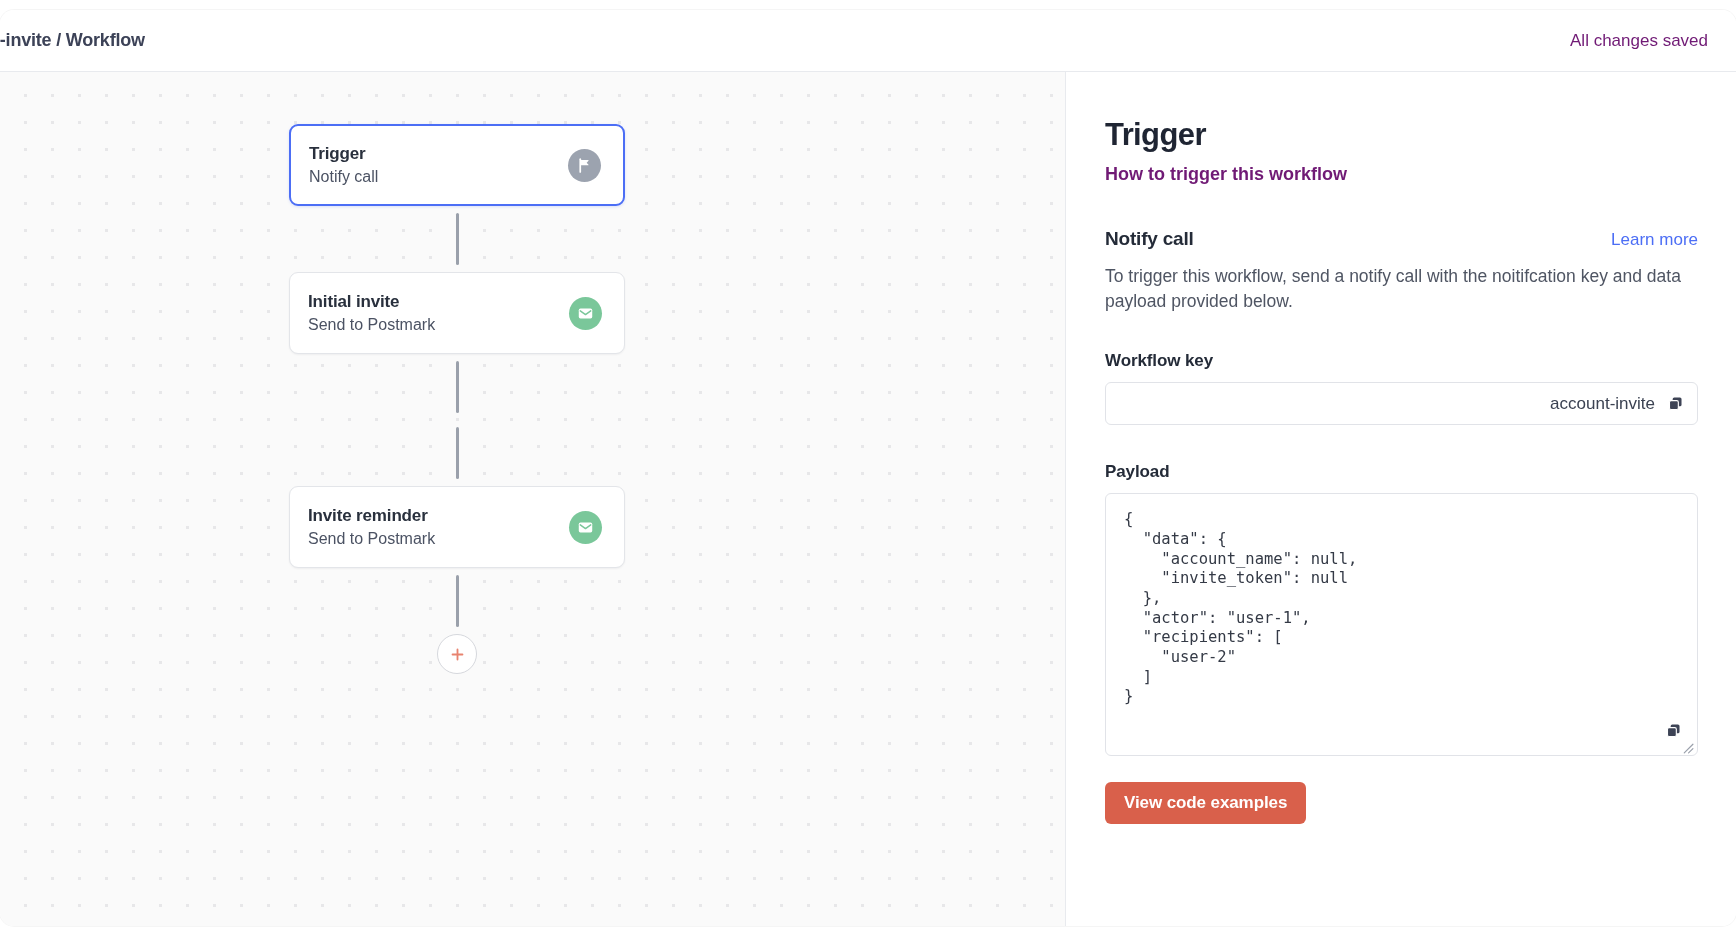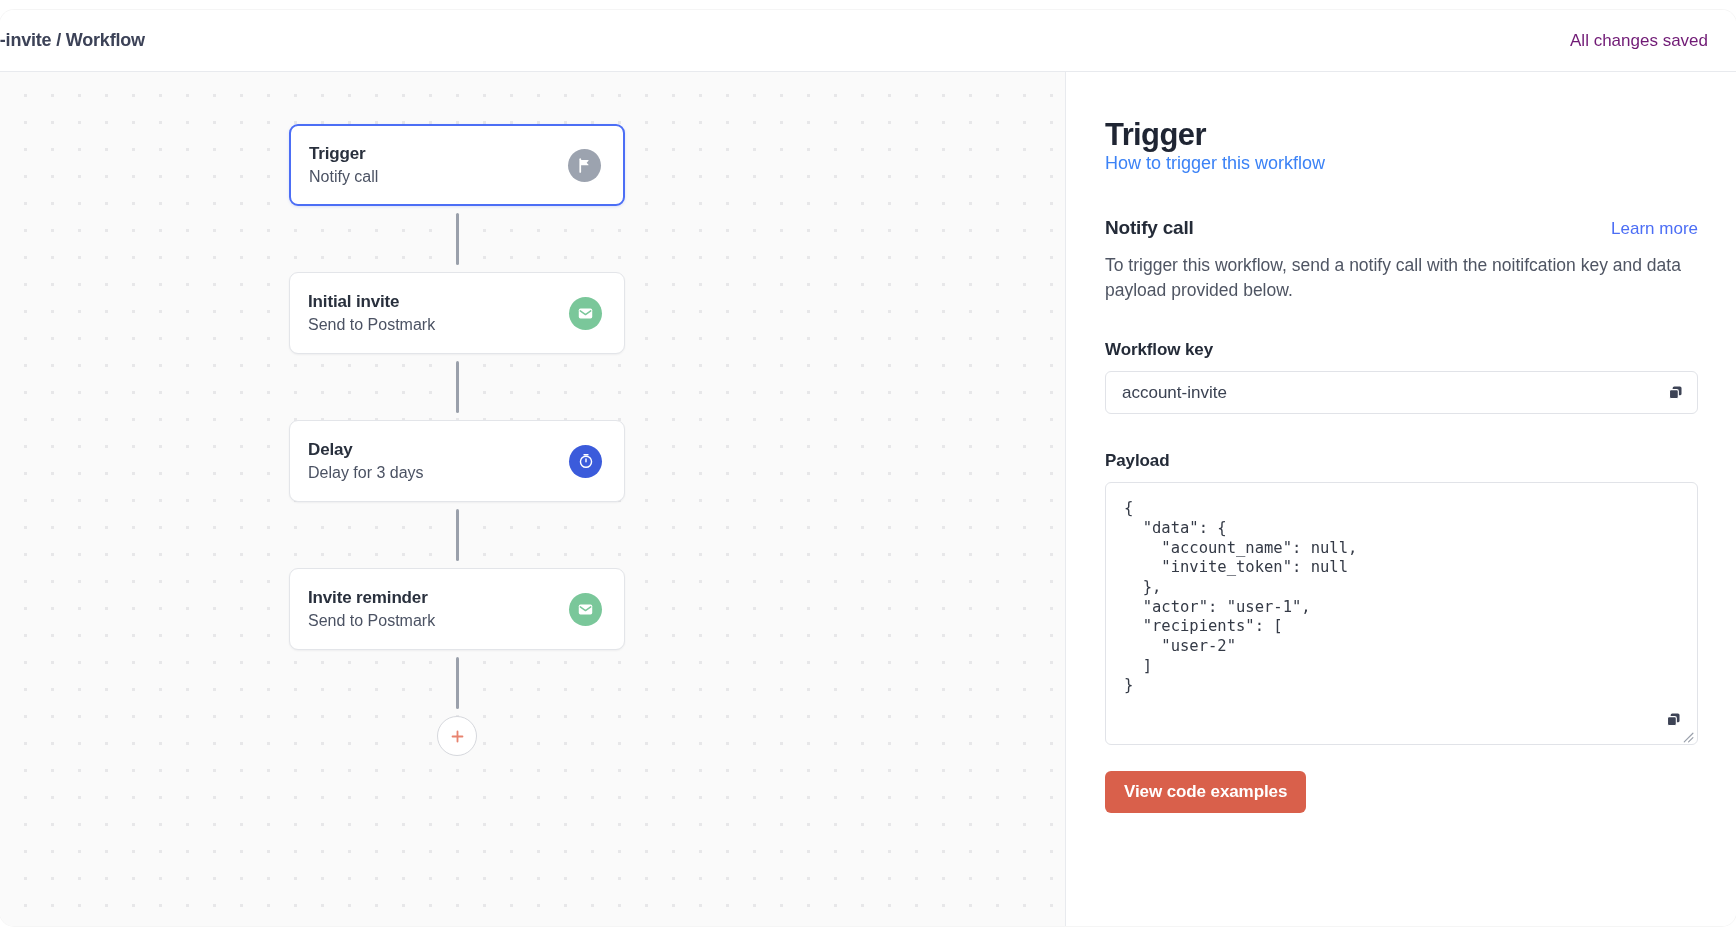--- a/index.html
+++ b/index.html
@@ -154,23 +154,24 @@
   }
 
   .panel-title {
     font-size: 31px;
     font-weight: 700;
     color: #1f2533;
     letter-spacing: -0.6px;
     line-height: 1.1;
   }
   .panel-subtitle {
+    margin-top: 11px;
     font-size: 18px;
-    color: #3b82f6;
-    font-weight: 400;
+    color: #701a75;
+    font-weight: 700;
     line-height: 1.25;
   }
 
   .section-head {
     margin-top: 42px;
     display: flex;
     align-items: baseline;
     justify-content: space-between;
   }
   .section-title {
@@ -207,20 +208,21 @@
     margin-top: 11px;
     position: relative;
     width: 100%;
     height: 43px;
     border: 1px solid #e1e3e8;
     border-radius: 6px;
     background: #ffffff;
     display: flex;
     align-items: center;
     padding: 0 42px 0 16px;
+    justify-content: flex-end;
   }
   .input-row .value {
     font-size: 17px;
     color: #3b4252;
     font-family: "Liberation Sans", sans-serif;
   }
   .copy-btn {
     position: absolute;
     right: 13px;
     top: 50%;
@@ -321,33 +323,20 @@
             <rect x="2.5" y="5" width="19" height="14" rx="2.4" fill="#ffffff"></rect>
             <path d="M4.6 8.2l7.4 5.4 7.4-5.4" stroke="#7ac79a" stroke-width="2" stroke-linecap="round" stroke-linejoin="round" fill="none"></path>
           </svg>
         </div>
       </div>
 
       <div class="connector">
           <div class="line"></div>
         </div>
 
-      <div class="node">
-        <div class="node-text">
-          <div class="node-title">Delay</div>
-          <div class="node-sub">Delay for 3 days</div>
-        </div>
-        <div class="node-icon icon-clock">
-          <svg width="18" height="18" viewBox="0 0 24 24" fill="none" aria-hidden="true">
-            <circle cx="12" cy="13" r="7.4" stroke="#ffffff" stroke-width="1.9" fill="none"></circle>
-            <path d="M12 9.2V13" stroke="#ffffff" stroke-width="1.9" stroke-linecap="round"></path>
-            <path d="M9.4 3.6h5.2" stroke="#ffffff" stroke-width="1.9" stroke-linecap="round"></path>
-          </svg>
-        </div>
-      </div>
 
       <div class="connector">
           <div class="line"></div>
         </div>
 
       <div class="node">
         <div class="node-text">
           <div class="node-title">Invite reminder</div>
           <div class="node-sub">Send to Postmark</div>
         </div>

